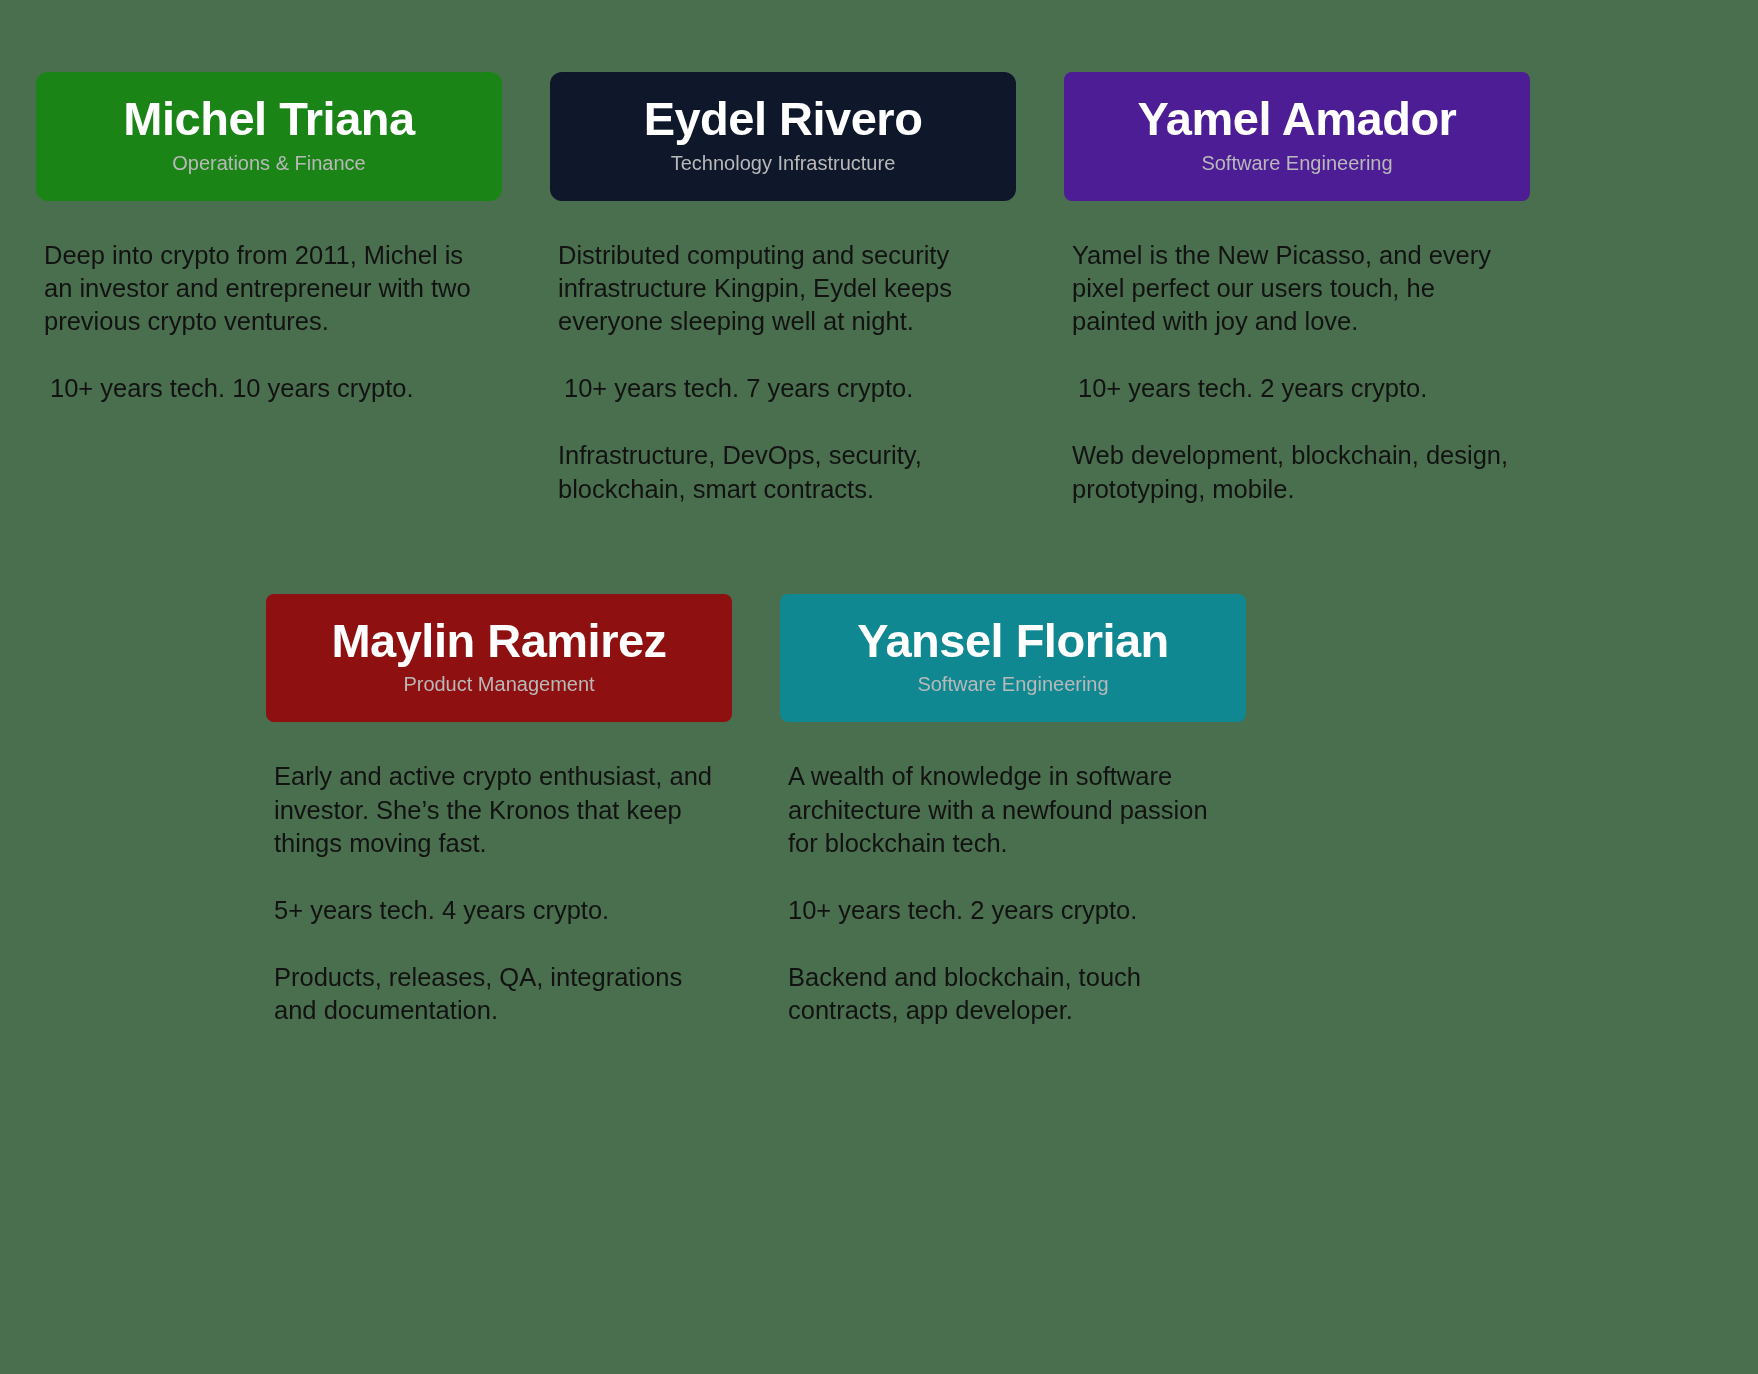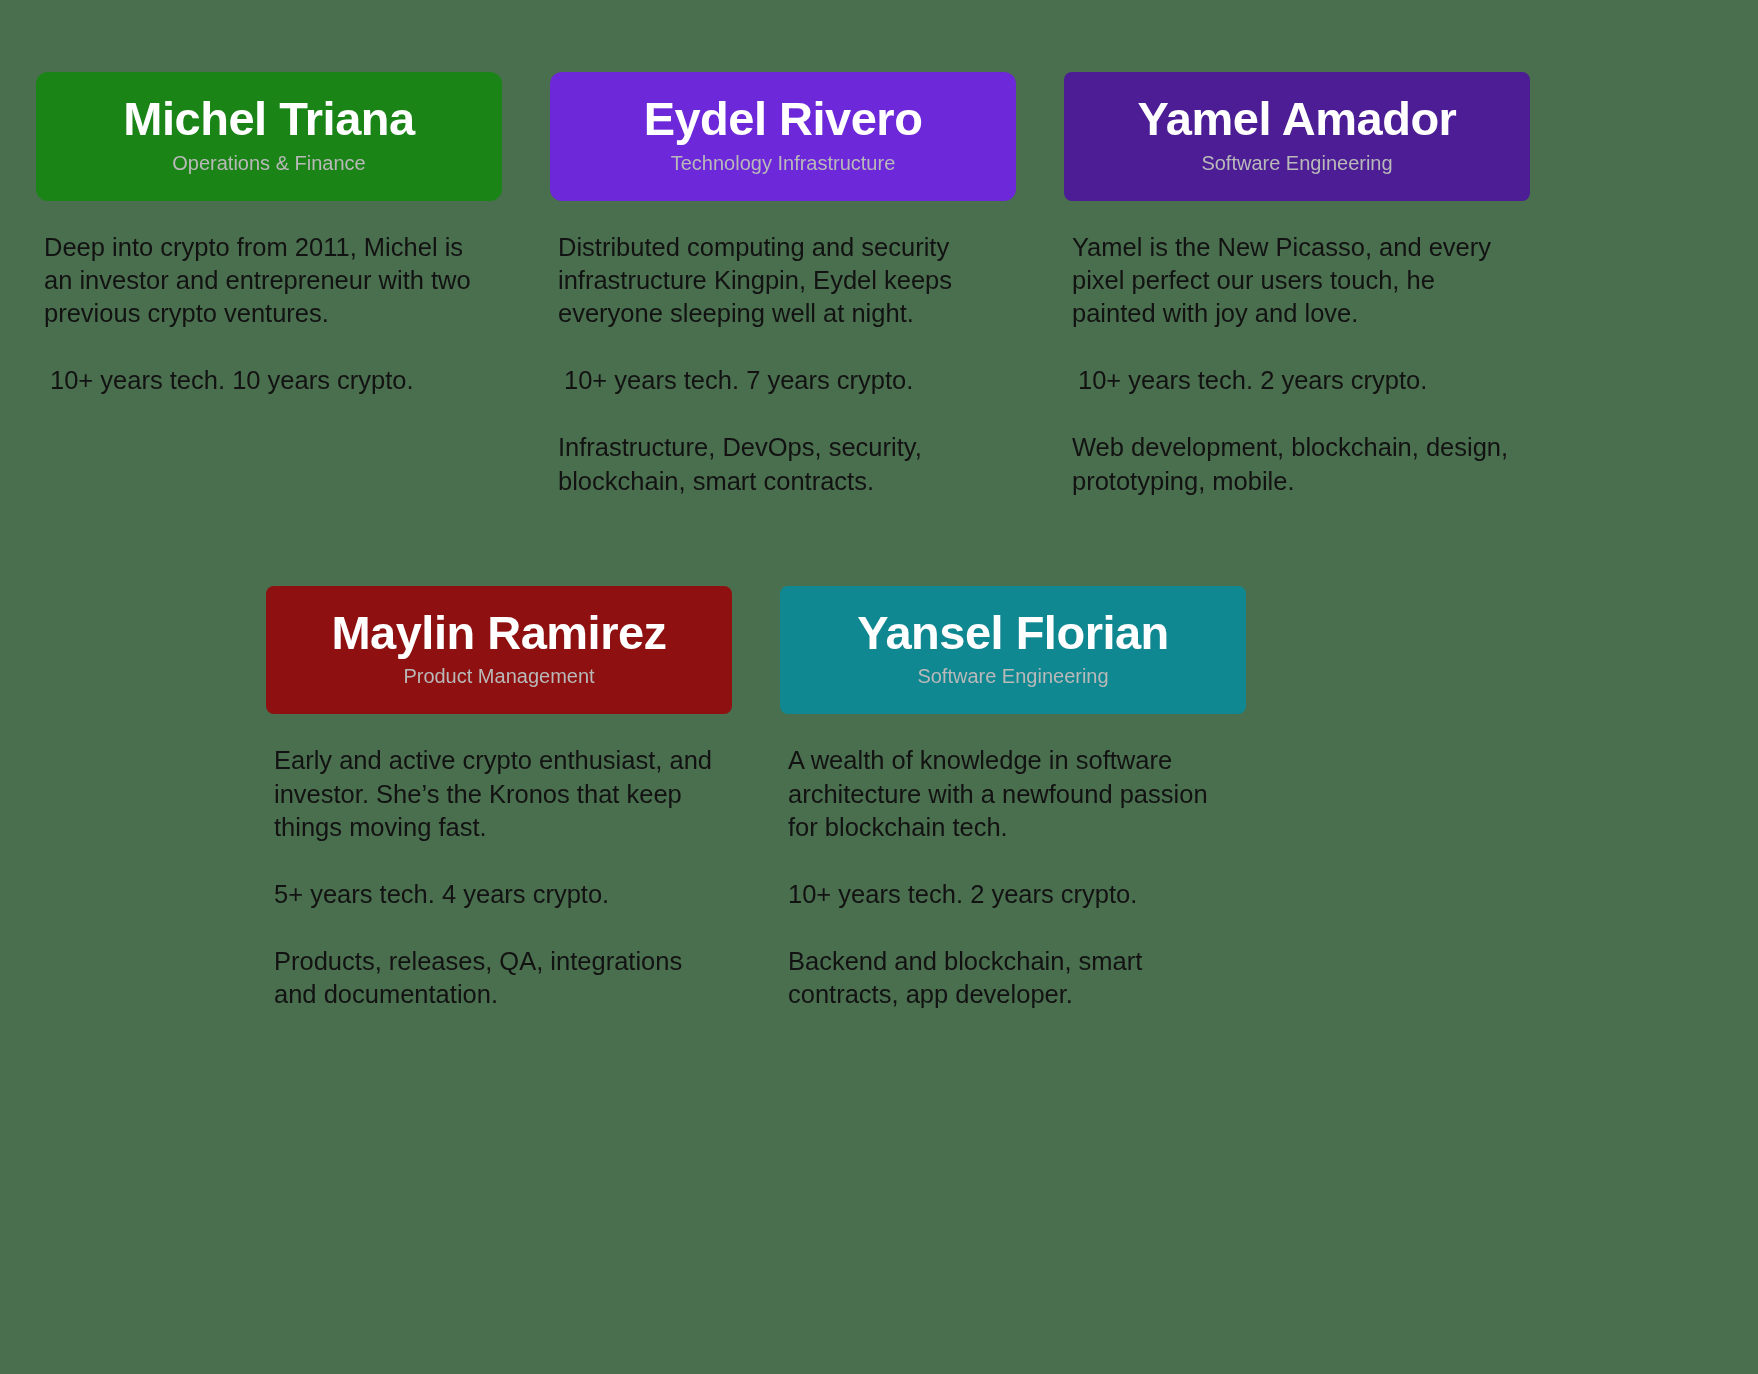--- a/index.html
+++ b/index.html
@@ -66,21 +66,21 @@
     line-height: 1.2;
     margin-top: 7px;
   }
   .card-body {
     padding: 26px 8px 0 8px;
   }
   .para {
     color: #121212;
     font-size: 25.5px;
     line-height: 1.3;
-    margin: 4px 0 34px 0;
+    margin: 12px 0 34px 0;
     white-space: pre-line;
   }
   .para:last-child {
     margin-bottom: 0;
   }
   .para.indent {
     padding-left: 6px;
   }
 </style>
 </head>
@@ -95,21 +95,21 @@
         <div class="card-name">Michel Triana</div>
         <div class="card-role">Operations &amp; Finance</div>
       </div>
       <div class="card-body">
         <p class="para">Deep into crypto from 2011, Michel is an investor and entrepreneur with two previous crypto ventures.</p>
         <p class="para indent">10+ years tech. 10 years crypto.</p>
       </div>
     </div>
 
     <div class="card">
-      <div class="card-header" style="background:#6d28d9;">
+      <div class="card-header" style="background:#0f172a;">
         <div class="card-name">Eydel Rivero</div>
         <div class="card-role">Technology Infrastructure</div>
       </div>
       <div class="card-body">
         <p class="para">Distributed computing and security infrastructure Kingpin, Eydel keeps everyone sleeping well at night.</p>
         <p class="para indent">10+ years tech. 7 years crypto.</p>
         <p class="para">Infrastructure, DevOps, security, blockchain, smart contracts.</p>
       </div>
     </div>
 
@@ -142,19 +142,19 @@
     </div>
 
     <div class="card">
       <div class="card-header sq" style="background:#108891;">
         <div class="card-name">Yansel Florian</div>
         <div class="card-role">Software Engineering</div>
       </div>
       <div class="card-body">
         <p class="para">A wealth of knowledge in software architecture with a newfound passion for blockchain tech.</p>
         <p class="para">10+ years tech. 2 years crypto.</p>
-        <p class="para">Backend and blockchain, smart contracts, app developer.</p>
+        <p class="para">Backend and blockchain, touch contracts, app developer.</p>
       </div>
     </div>
 
   </div>
 
 </div>
 
 </body></html>

